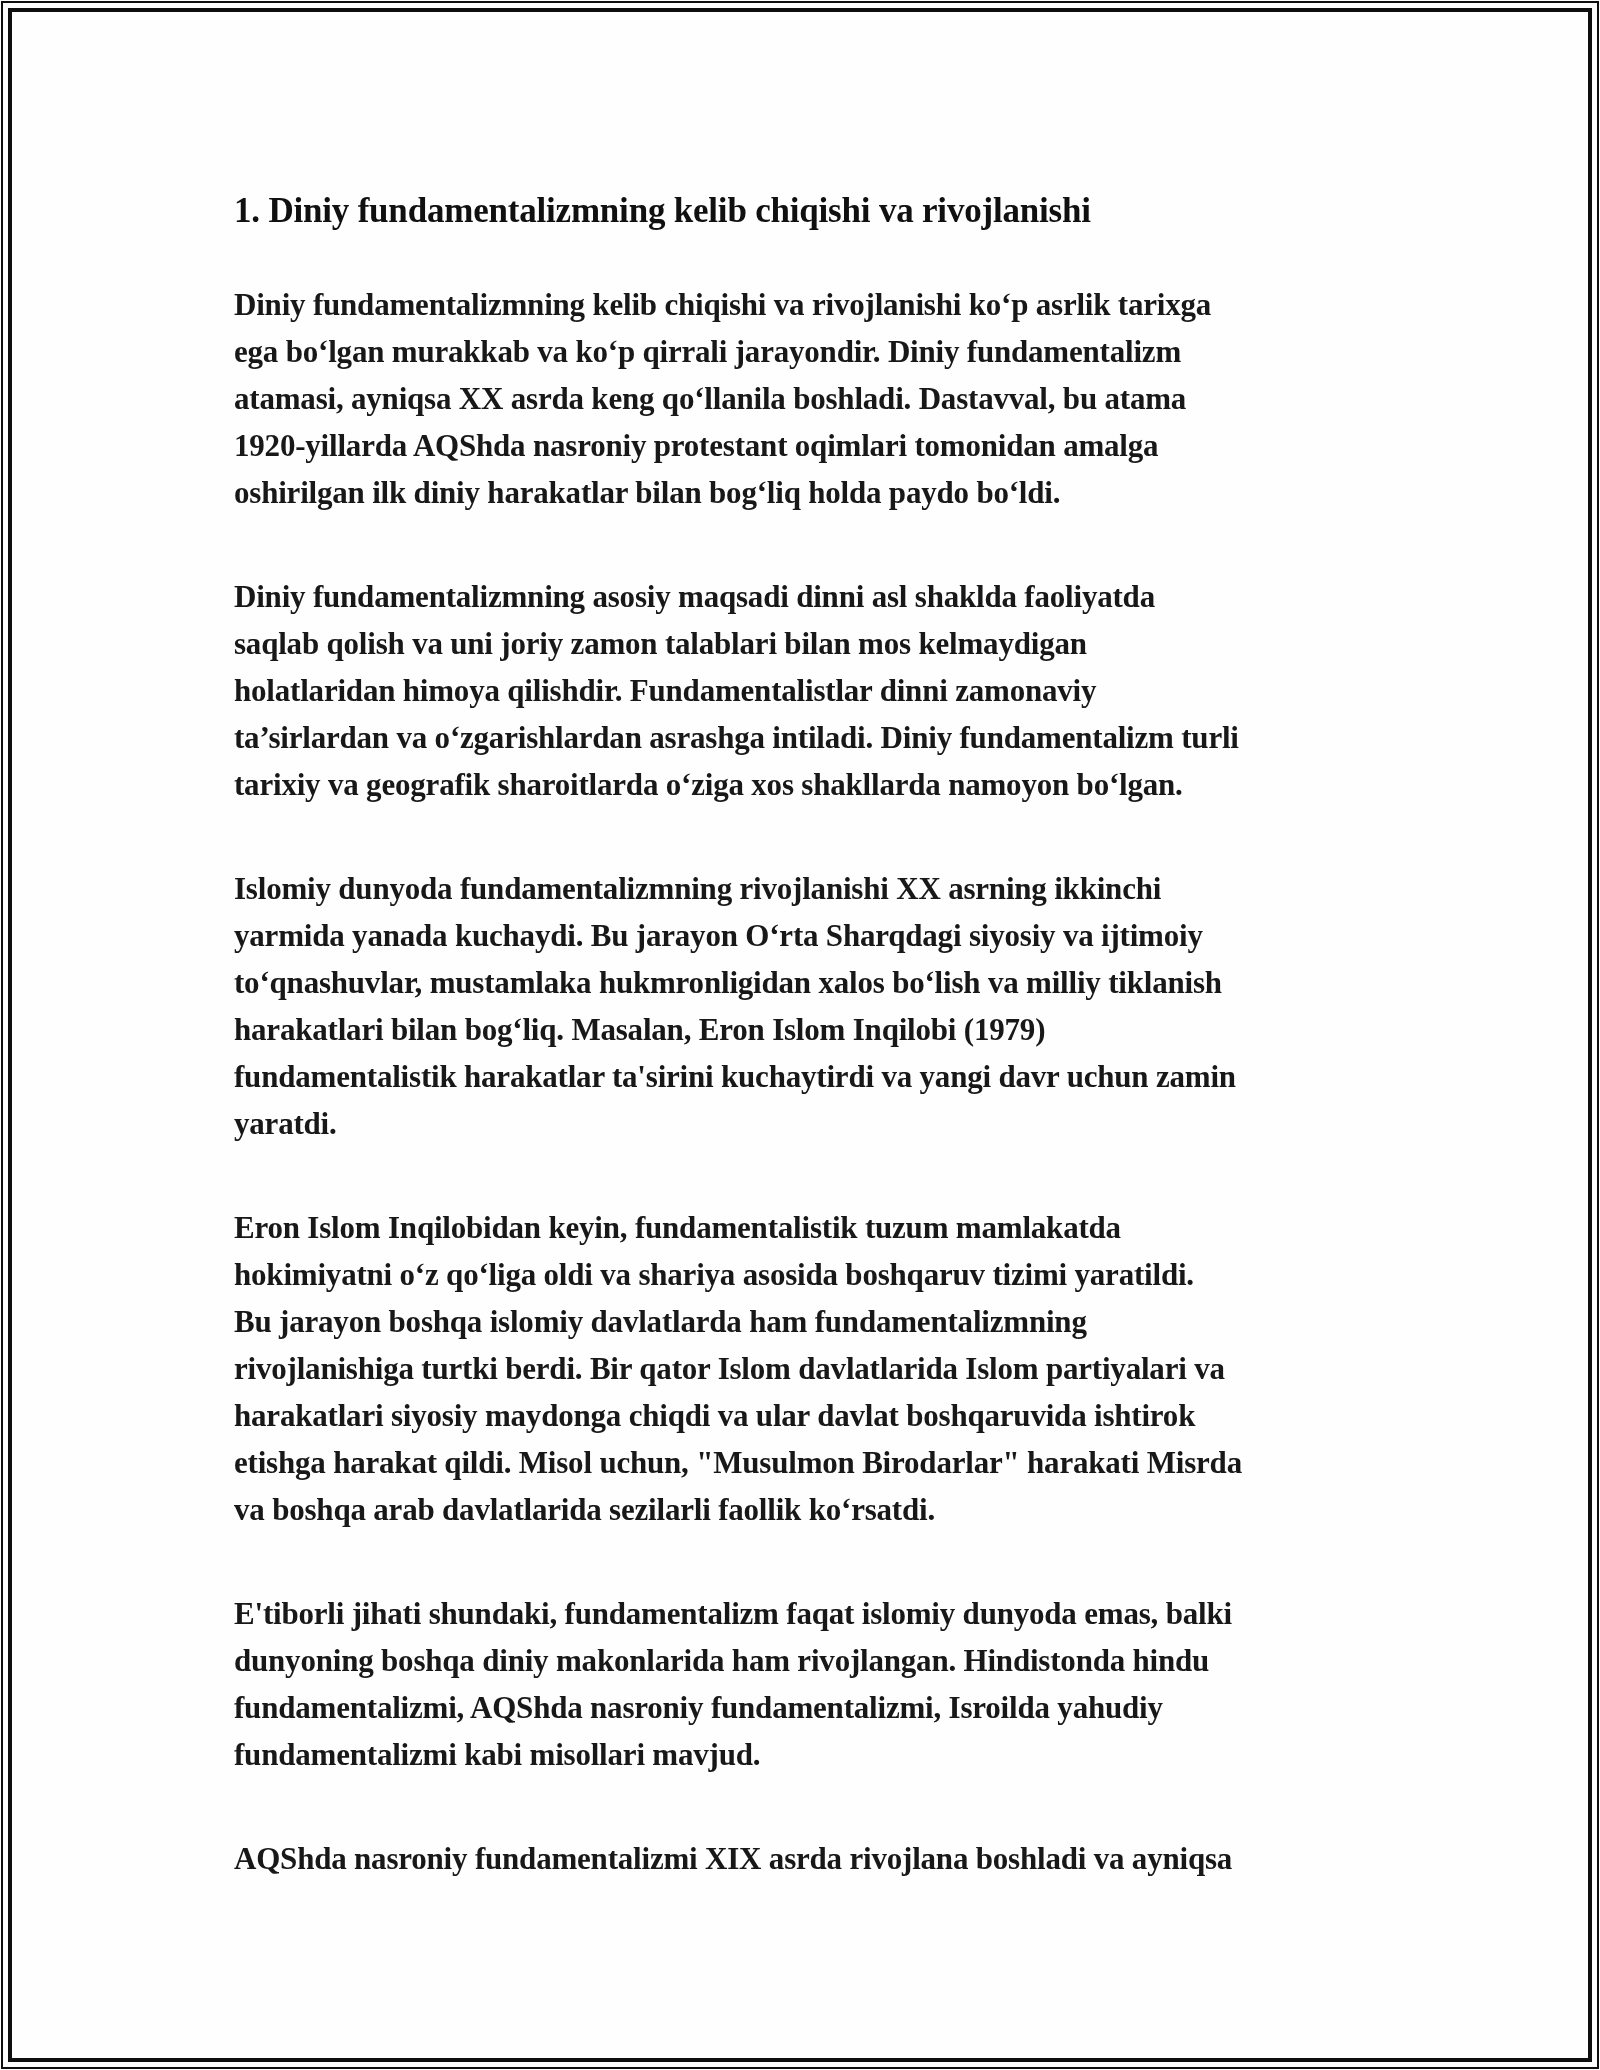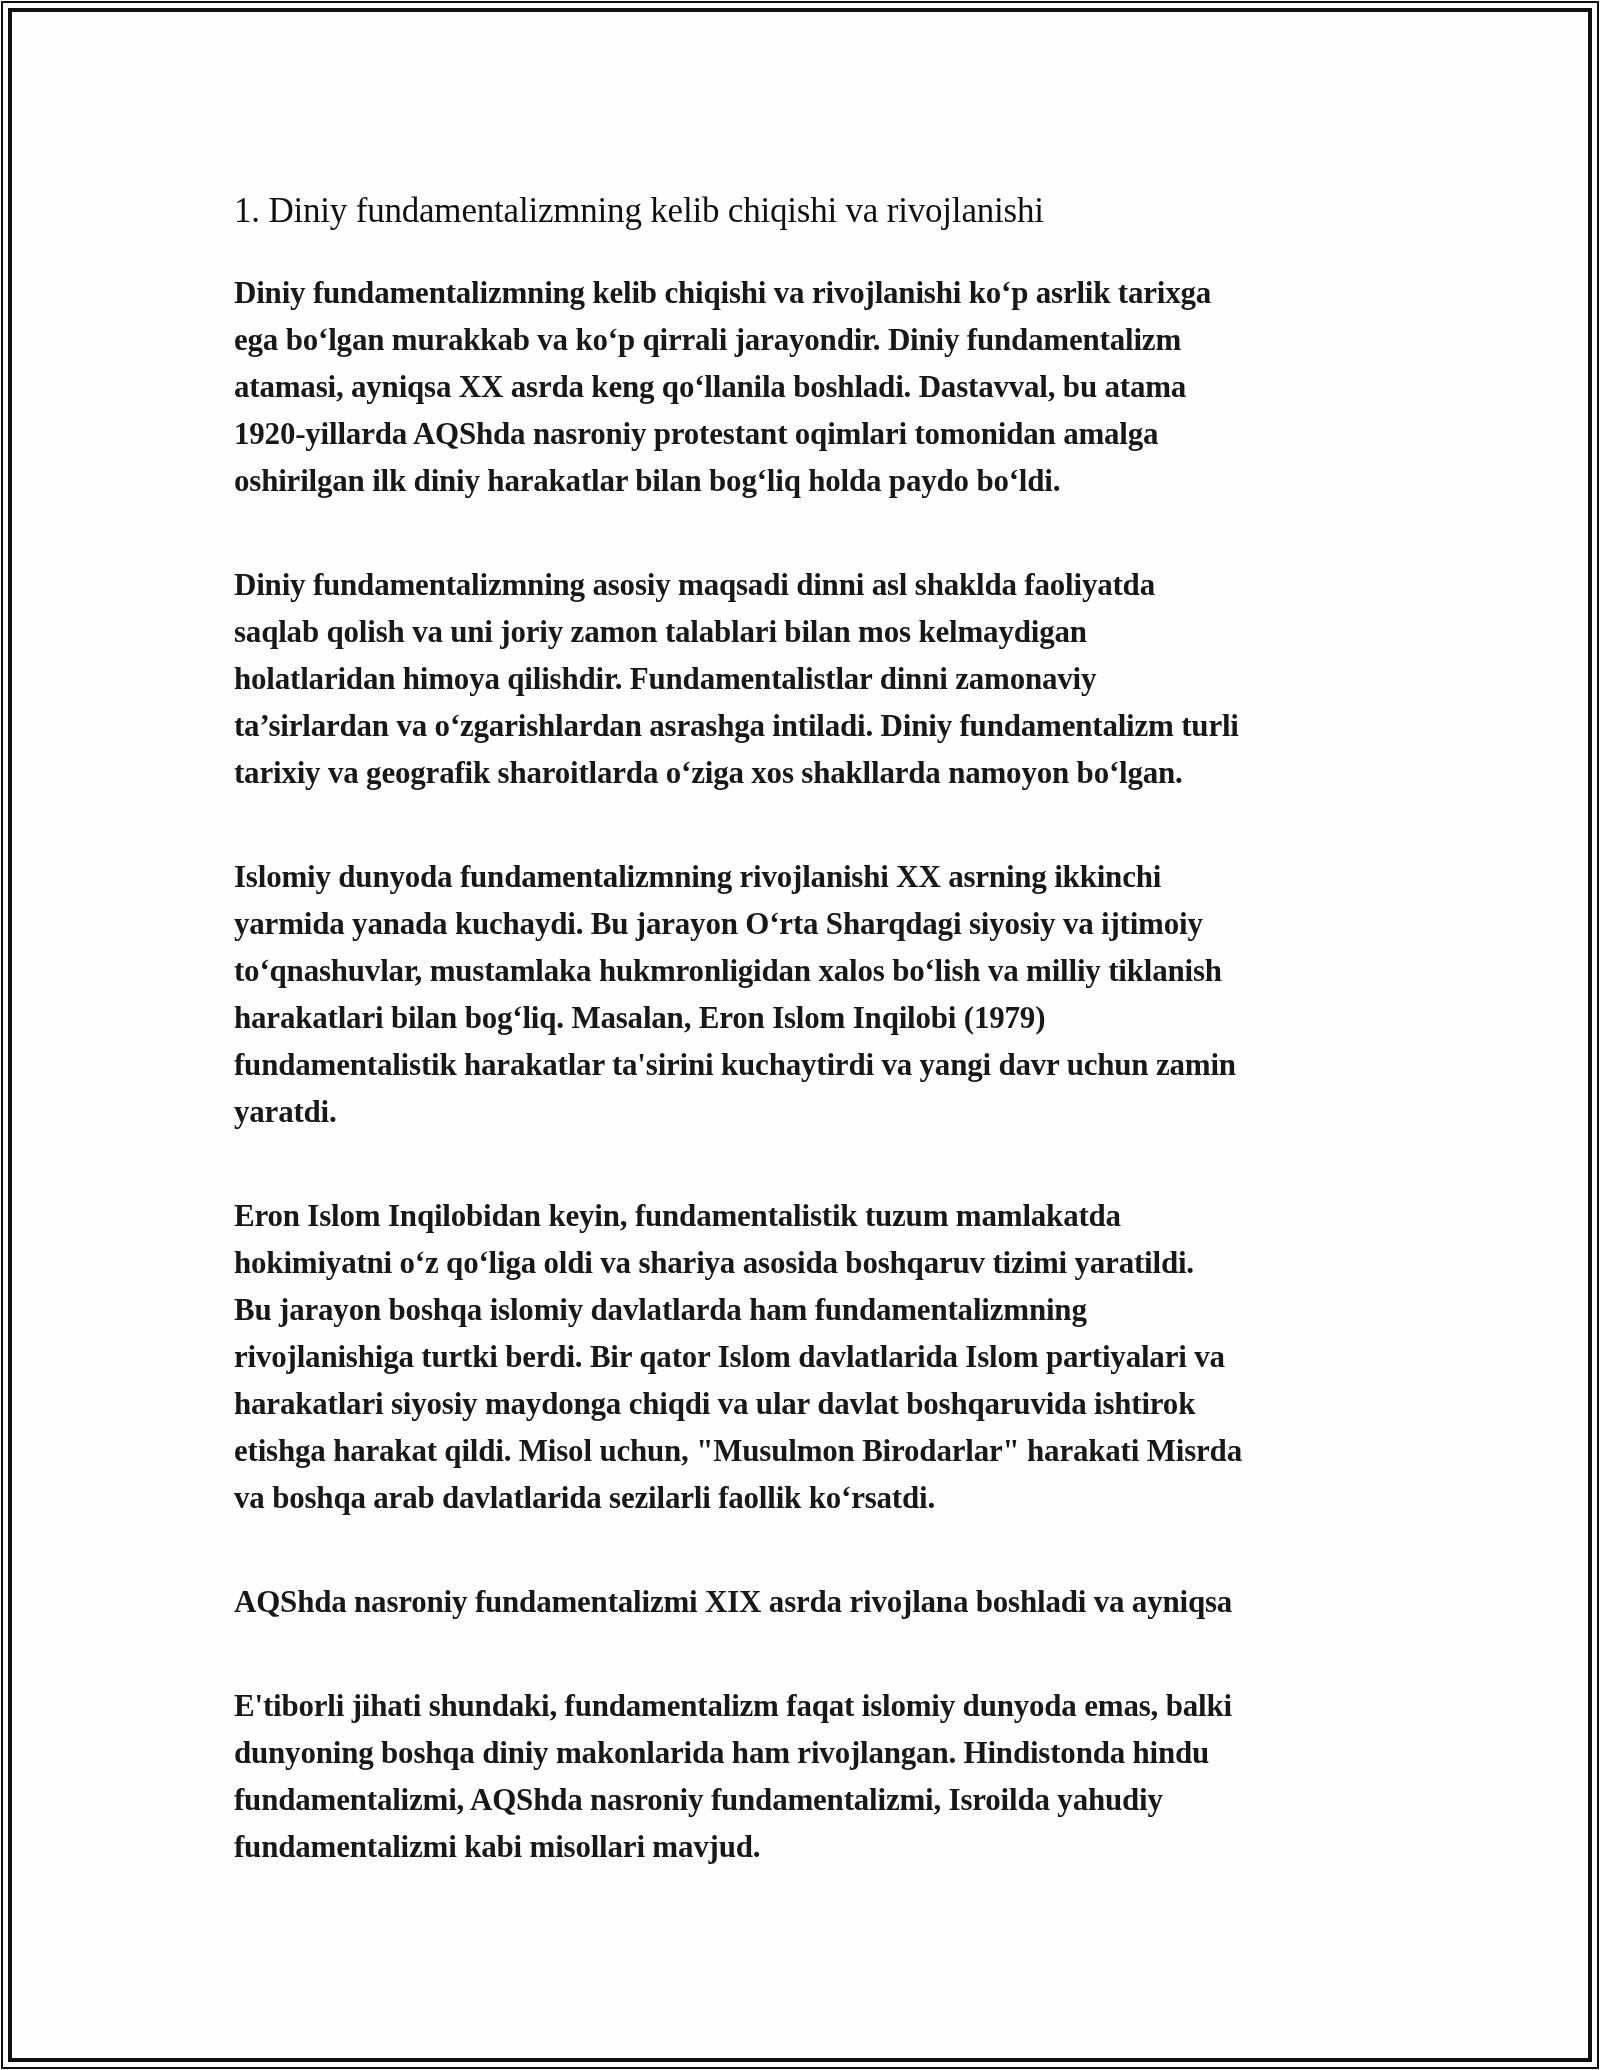--- a/index.html
+++ b/index.html
@@ -28,24 +28,24 @@
     border: 4px solid #0f0f0f;
     pointer-events: none;
   }
   .content {
     position: absolute;
     left: 234px;
     top: 185px;
     width: 1230px;
   }
   .title {
-    margin: 0 0 32px 0;
+    margin: 0 0 44px 0;
     font-size: 35px;
     line-height: 52px;
-    font-weight: normal;
+    font-weight: bold;
     color: #101010;
     letter-spacing: -0.2px;
   }
   .para {
     margin: 0 0 57px 0;
     font-size: 31px;
     line-height: 47px;
     white-space: pre-line;
     letter-spacing: -0.2px;
     color: #181818;
@@ -77,19 +77,19 @@
 harakatlari bilan bog‘liq. Masalan, Eron Islom Inqilobi (1979)
 fundamentalistik harakatlar ta'sirini kuchaytirdi va yangi davr uchun zamin
 yaratdi.</p>
     <p class="para">Eron Islom Inqilobidan keyin, fundamentalistik tuzum mamlakatda
 hokimiyatni o‘z qo‘liga oldi va shariya asosida boshqaruv tizimi yaratildi.
 Bu jarayon boshqa islomiy davlatlarda ham fundamentalizmning
 rivojlanishiga turtki berdi. Bir qator Islom davlatlarida Islom partiyalari va
 harakatlari siyosiy maydonga chiqdi va ular davlat boshqaruvida ishtirok
 etishga harakat qildi. Misol uchun, "Musulmon Birodarlar" harakati Misrda
 va boshqa arab davlatlarida sezilarli faollik ko‘rsatdi.</p>
-    <p class="para">AQShda nasroniy fundamentalizmi XIX asrda rivojlana boshladi va ayniqsa</p>
     <p class="para">E'tiborli jihati shundaki, fundamentalizm faqat islomiy dunyoda emas, balki
 dunyoning boshqa diniy makonlarida ham rivojlangan. Hindistonda hindu
 fundamentalizmi, AQShda nasroniy fundamentalizmi, Isroilda yahudiy
 fundamentalizmi kabi misollari mavjud.</p>
+    <p class="para">AQShda nasroniy fundamentalizmi XIX asrda rivojlana boshladi va ayniqsa</p>
   </div>
 </div>
 
 </body></html>

